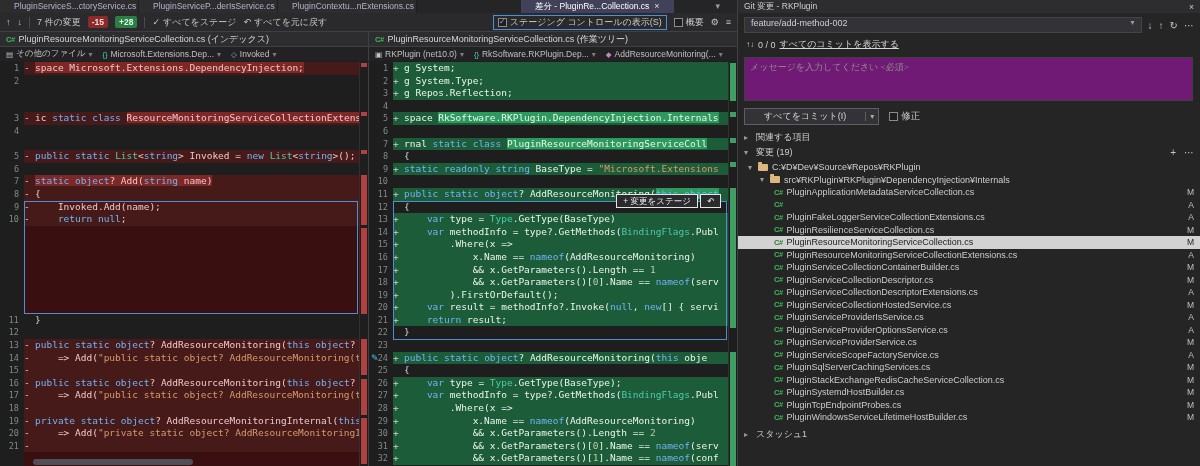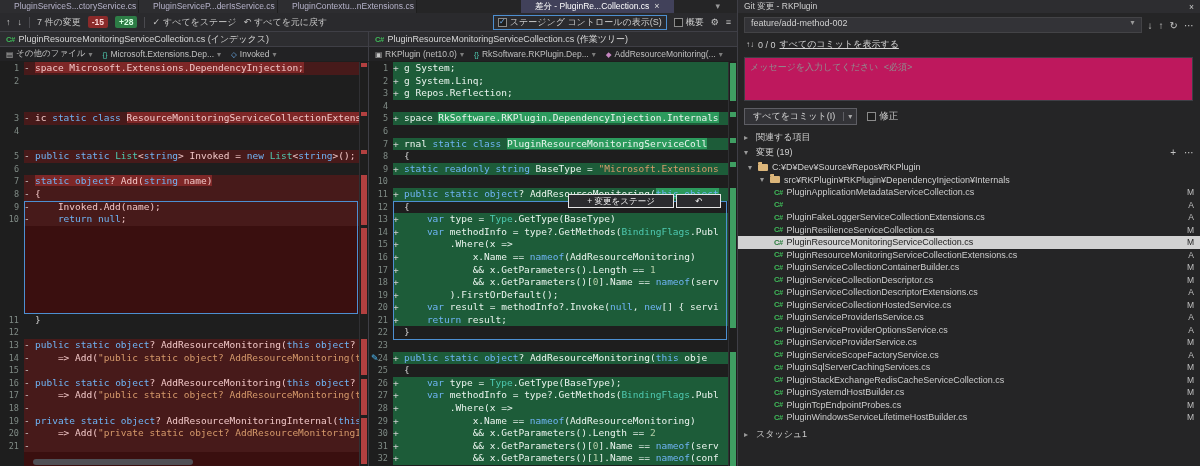--- a/index.html
+++ b/index.html
@@ -53,41 +53,41 @@
   .cl.fillred .mk,.cl.fillred .tx{background:var(--deleted_fill,#3a0f0f)}
   .cl.del .hlseg{background:var(--deleted_hl,#7e2727)}
   .cl.add .hlseg{background:var(--added_hl,#2c9a5d)}
   .kw{color:#6fb4f5}.ty{color:#4ec9b0}.str{color:#d69a6b}.num{color:#b5cea8}
   .hunk-border{position:absolute;border:1px solid var(--accent,#4d8fd1);pointer-events:none}
   .ruler{position:absolute;right:0;top:0;width:9px;height:100%;border-left:1px solid #303033}
   .rtick{position:absolute;left:1px;right:1px;background:#b24040}
   .gtick{position:absolute;left:1px;right:1px;background:#3f9e62}
   .hthumb{position:absolute;bottom:1px;left:33px;width:160px;height:6px;background:#4f4f55;border-radius:3px}
   .float-stage{position:absolute;top:132px;right:16px;display:flex;gap:2px;font-size:8.5px}
-  .float-stage .fbtn{border:1px solid #e6e6e6;background:#2b2b2e;color:#f0f0f0;padding:0 18px;height:14px;line-height:13px;cursor:pointer}
+  .float-stage .fbtn{border:1px solid #e6e6e6;background:#2b2b2e;color:#f0f0f0;padding:0 6px;height:14px;line-height:13px;cursor:pointer}
   .gutter-pencil{position:absolute;left:2px;top:290px;color:#4fc1ff;font-size:9px;line-height:12px}
 
   
   #gitpanel{position:absolute;left:737px;top:0;width:463px;height:466px;background:#252526;border-left:1px solid #3f3f46}
   #git-head{height:13px;background:#2d2d30;display:flex;align-items:center;padding:0 6px;font-size:8.5px;color:#cfcfcf}
   #git-head .x{margin-left:auto;color:#ccc;cursor:pointer}
   .branch-row{display:flex;align-items:center;gap:6px;margin:4px 6px 0 6px}
   .branch-select{flex:1;height:16px;background:#333337;border:1px solid #434346;display:flex;align-items:flex-start;
                  padding:0 6px;font-size:9px;color:#d0d0d0;cursor:pointer}
   .branch-select .car{margin-left:auto;color:#9a9a9a;font-size:8px}
   .ico{color:#c5c5c5;cursor:pointer;font-size:10px}
   .commits-row{display:flex;align-items:center;gap:4px;margin:5px 8px 0 8px;font-size:9px;color:#cfcfcf}
   .commits-row .lnk{text-decoration:underline;cursor:pointer;color:#d6d6d6}
-  #msgbox{display:block;width:449px;height:44px;margin:6px 6px 0 6px;background:#be185d;border:1px solid #3f3f46;
-          resize:none;font-family:Liberation Mono, monospace;font-size:9px;color:#d0d0d0;padding:3px 5px;outline:none}
+  #msgbox{display:block;width:449px;height:44px;margin:6px 6px 0 6px;background:#701a75;border:1px solid #3f3f46;
+          resize:none;font-family:Liberation Serif, serif;font-size:9px;color:#d0d0d0;padding:3px 5px;outline:none}
   #msgbox::placeholder{color:#8f8f8f}
   .commit-row{display:flex;align-items:center;gap:10px;margin:7px 6px 0 6px}
   .commit-btn{display:flex;align-items:center;height:17px;border:1px solid #5e5e64;background:#333337;color:#d6d6d6;
               font-size:9px;cursor:pointer}
-  .commit-btn .lbl{padding:0 8px}
+  .commit-btn .lbl{padding:0 19px}
   .commit-btn .split{border-left:1px solid #5e5e64;padding:0 4px;color:#aaa;font-size:8px}
   .sect{display:flex;align-items:center;gap:4px;height:13px;padding:0 6px;font-size:9px;color:#cfcfcf;margin-top:6px;cursor:pointer}
   .sect .chev{color:#9a9a9a;font-size:8px;width:8px}
   .sect .right-icons{margin-left:auto;display:flex;gap:8px}
   .gtree{margin-top:2px}
   .gfolder{display:flex;align-items:center;gap:4px;height:12.5px;font-size:9px;color:#cfcfcf;cursor:pointer;white-space:nowrap;overflow:hidden}
   .folder-icon{width:10px;height:7px;background:#dcb67a;border-radius:1px;position:relative;display:inline-block;flex:none}
   .folder-icon:before{content:"";position:absolute;top:-2px;left:0;width:4px;height:2px;background:#dcb67a;border-radius:1px 0 0 0}
   .gfile{display:flex;align-items:center;gap:4px;height:12.5px;padding-left:36px;padding-right:6px;font-size:9px;color:#cccccc;cursor:pointer;white-space:nowrap}
   .gfile .gfname{overflow:hidden;text-overflow:ellipsis}
@@ -234,21 +234,21 @@
       <div class="rtick" style="top:277px;height:36px"></div>
       <div class="rtick" style="top:317px;height:36px"></div>
       <div class="rtick" style="top:356px;height:46px"></div>
     </div>
     <div class="hthumb"></div>
   </div>
 
   <div class="codepane" id="right-code">
     <div id="right-lines">
         <div class="cl add"><span class="ln">1</span><span class="mk">+</span><span class="tx">g System;</span></div>
-        <div class="cl add"><span class="ln">2</span><span class="mk">+</span><span class="tx">g System.Linq;</span></div>
+        <div class="cl add"><span class="ln">2</span><span class="mk">+</span><span class="tx">g System.Type;</span></div>
         <div class="cl add"><span class="ln">3</span><span class="mk">+</span><span class="tx">g Repos.Reflection;</span></div>
         <div class="cl blank"><span class="ln">4</span><span class="mk"></span><span class="tx"></span></div>
         <div class="cl add"><span class="ln">5</span><span class="mk">+</span><span class="tx">space <span class="hlseg">RkSoftware.RKPlugin.DependencyInjection.Internals</span></span></div>
         <div class="cl blank"><span class="ln">6</span><span class="mk"></span><span class="tx"></span></div>
         <div class="cl add"><span class="ln">7</span><span class="mk">+</span><span class="tx">rnal <span class="kw">static</span> <span class="kw">class</span> <span class="hlseg">PluginResourceMonitoringServiceColl</span></span></div>
         <div class="cl ctx"><span class="ln">8</span><span class="mk"></span><span class="tx">{</span></div>
         <div class="cl add"><span class="ln">9</span><span class="mk">+</span><span class="tx"><span class="kw">static</span> <span class="kw">readonly</span> <span class="kw">string</span> BaseType = <span class="str">"Microsoft.Extensions</span></span></div>
         <div class="cl blank"><span class="ln">10</span><span class="mk"></span><span class="tx"></span></div>
         <div class="cl add"><span class="ln">11</span><span class="mk">+</span><span class="tx"><span class="kw">public</span> <span class="kw">static</span> <span class="kw">object</span>? AddResourceMonitoring(<span class="hlseg"><span class="kw">this</span> <span class="kw">object</span></span></span></div>
         <div class="cl ctx"><span class="ln">12</span><span class="mk"></span><span class="tx">{</span></div>

